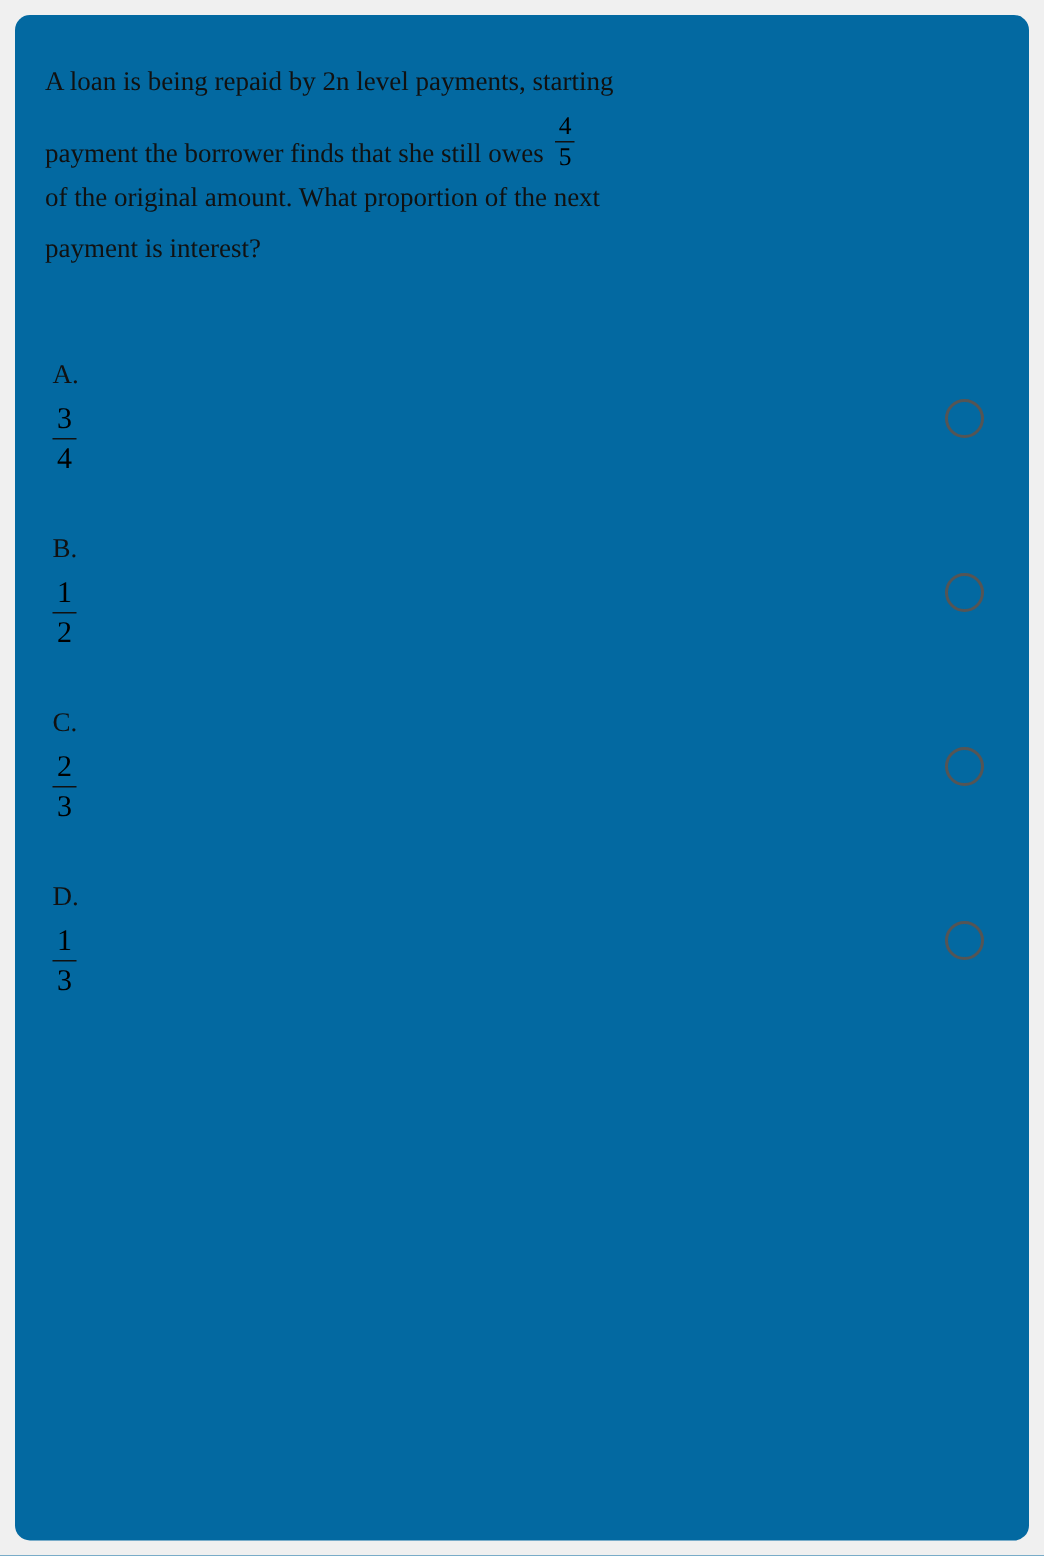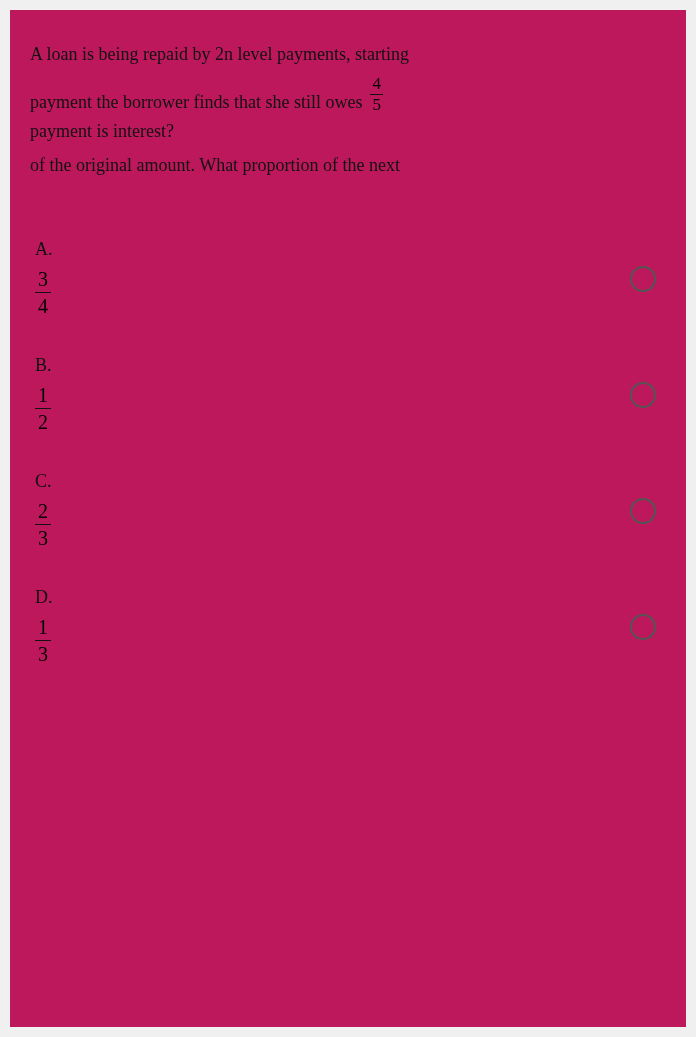--- a/index.html
+++ b/index.html
@@ -14,24 +14,25 @@
       background: #f0f0f0;
       font-family: Georgia, 'Times New Roman', serif;
       display: flex;
       justify-content: center;
       align-items: flex-start;
     }
 
     .card {
       width: 676px;
       min-height: 1017px;
-      background: #be185d;
+      background: #0369a1;
       margin: 10px;
       padding: 30px 20px 30px 20px;
       position: relative;
+      border-radius: 10px;
     }
 
     .options-container {
       margin-top: 40px;
       display: flex;
       flex-direction: column;
       gap: 0px;
     }
 
     .option-row {
@@ -103,22 +104,22 @@
     <div class="question-paragraph">A loan is being repaid by 2n level payments, starting</div>
 
     <div style="display: flex; align-items: flex-end; flex-wrap: nowrap; line-height: 1.65; margin-bottom: 0;">
       <span class="question-paragraph" style="margin-bottom: 0;">payment  the  borrower  finds  that  she  still  owes</span>
       <span style="display:inline-flex; flex-direction:column; align-items:center; margin: 0 5px 2px 8px; font-size: 17px;">
         <span style="border-bottom: 1.5px solid #111; padding: 0 2px; line-height: 1.2;">4</span>
         <span style="padding: 0 2px; line-height: 1.2;">5</span>
       </span>
     </div>
 
+    <div class="question-paragraph">of the original  amount.  What proportion of the next</div>
     <div class="question-paragraph">payment is interest?</div>
-    <div class="question-paragraph">of the original  amount.  What proportion of the next</div>
   </div>
 
   <div class="options-container">
 
     <div class="option-row">
       <div class="option-left">
         <span class="option-label">A.</span>
         <div class="fraction-block">
           <span class="num">3</span>
           <span class="den">4</span>

